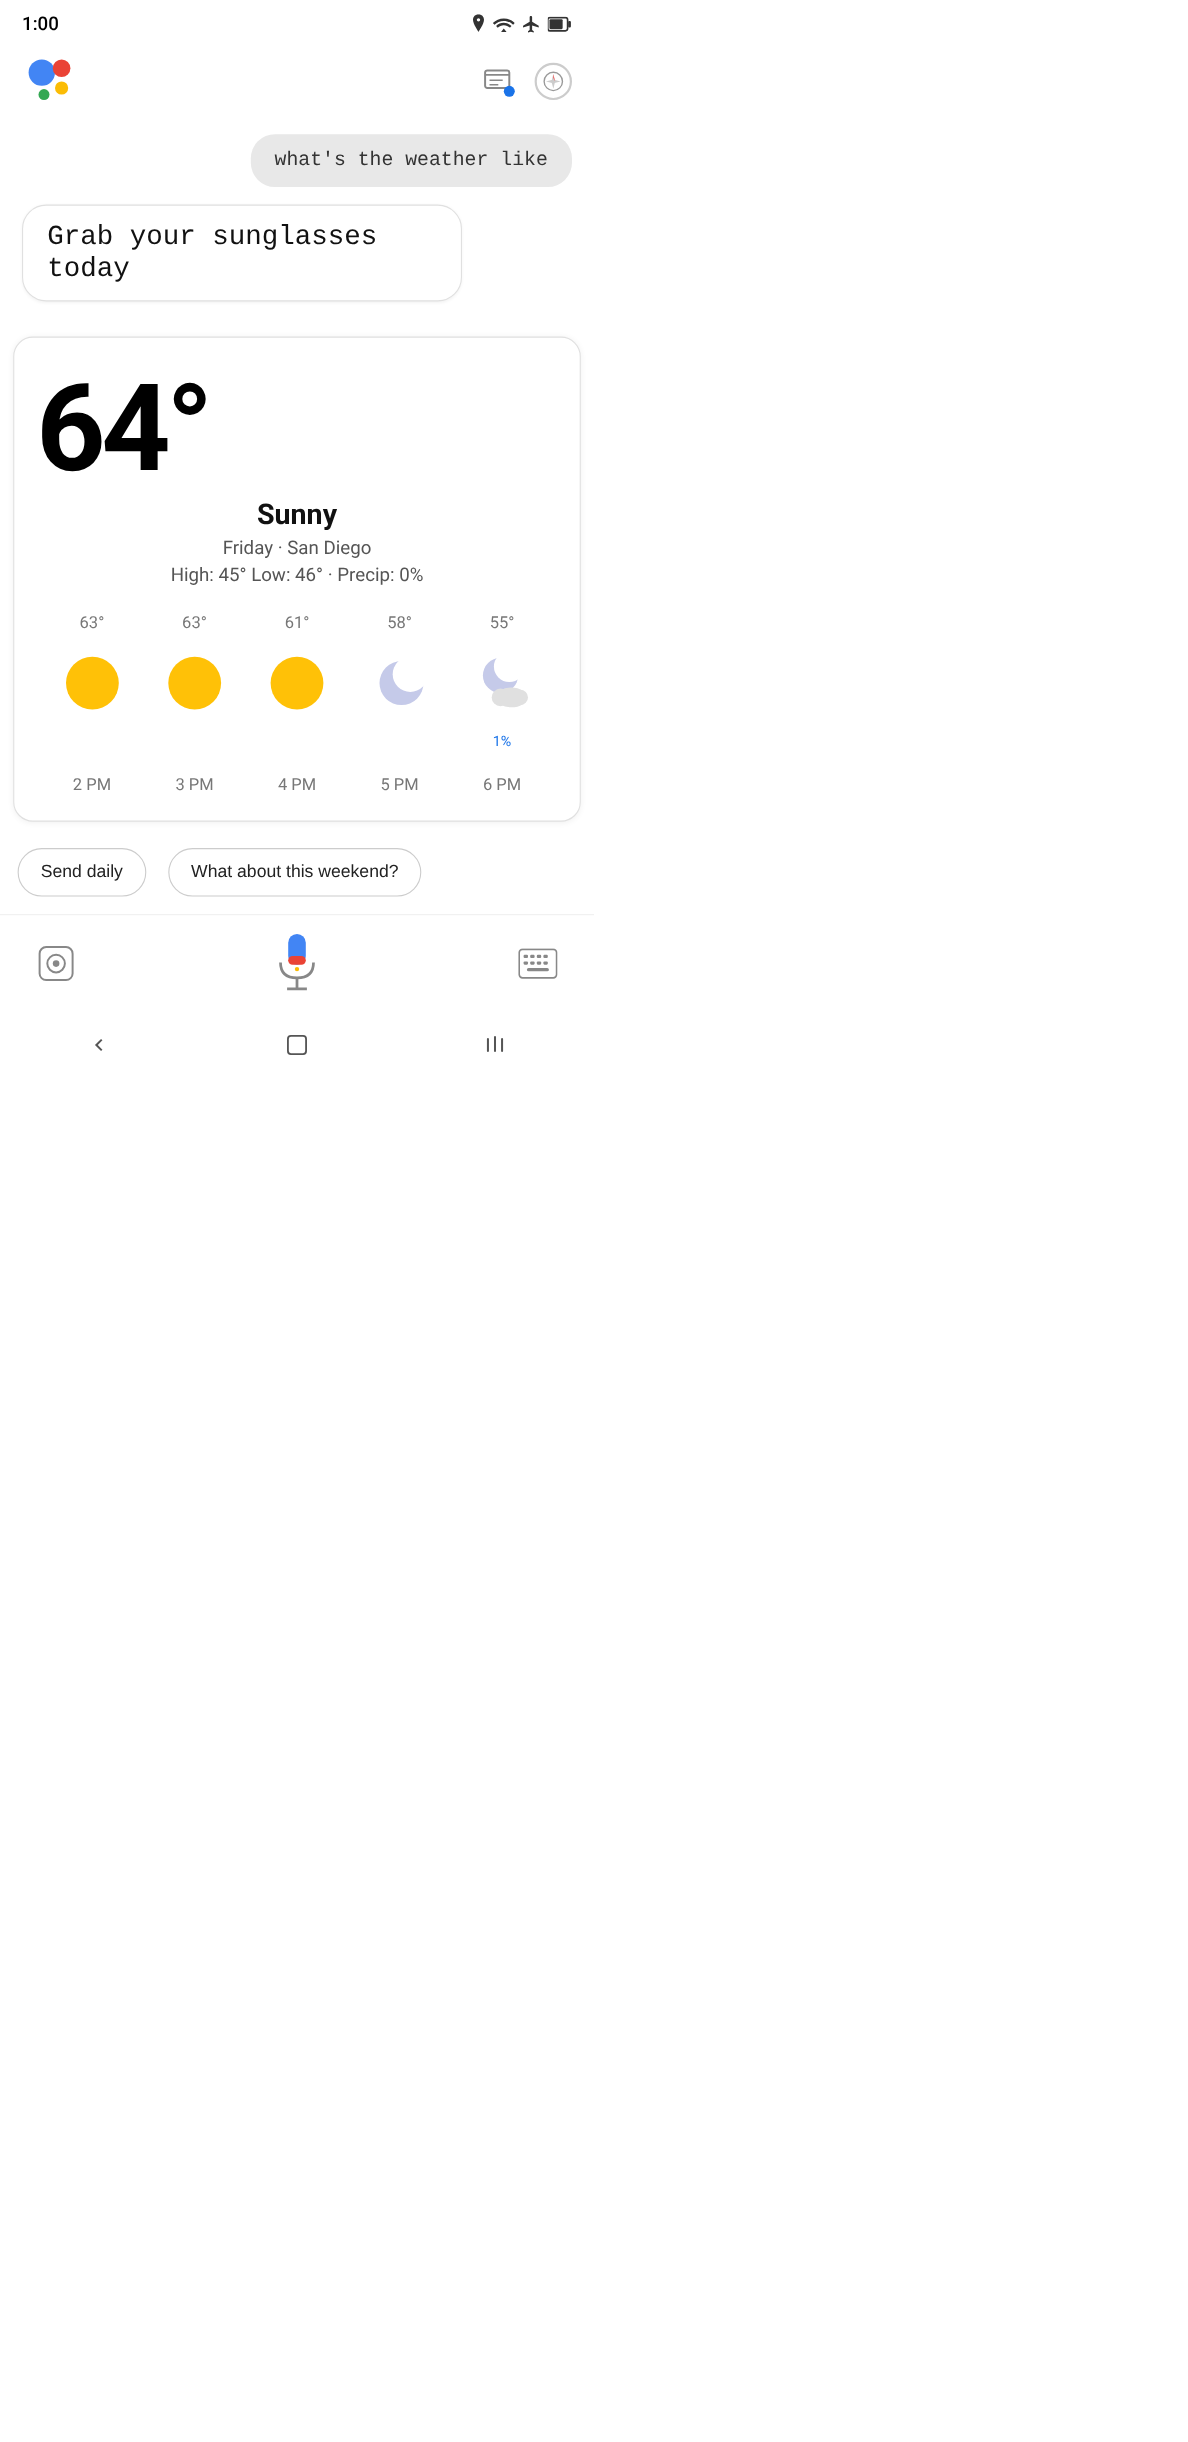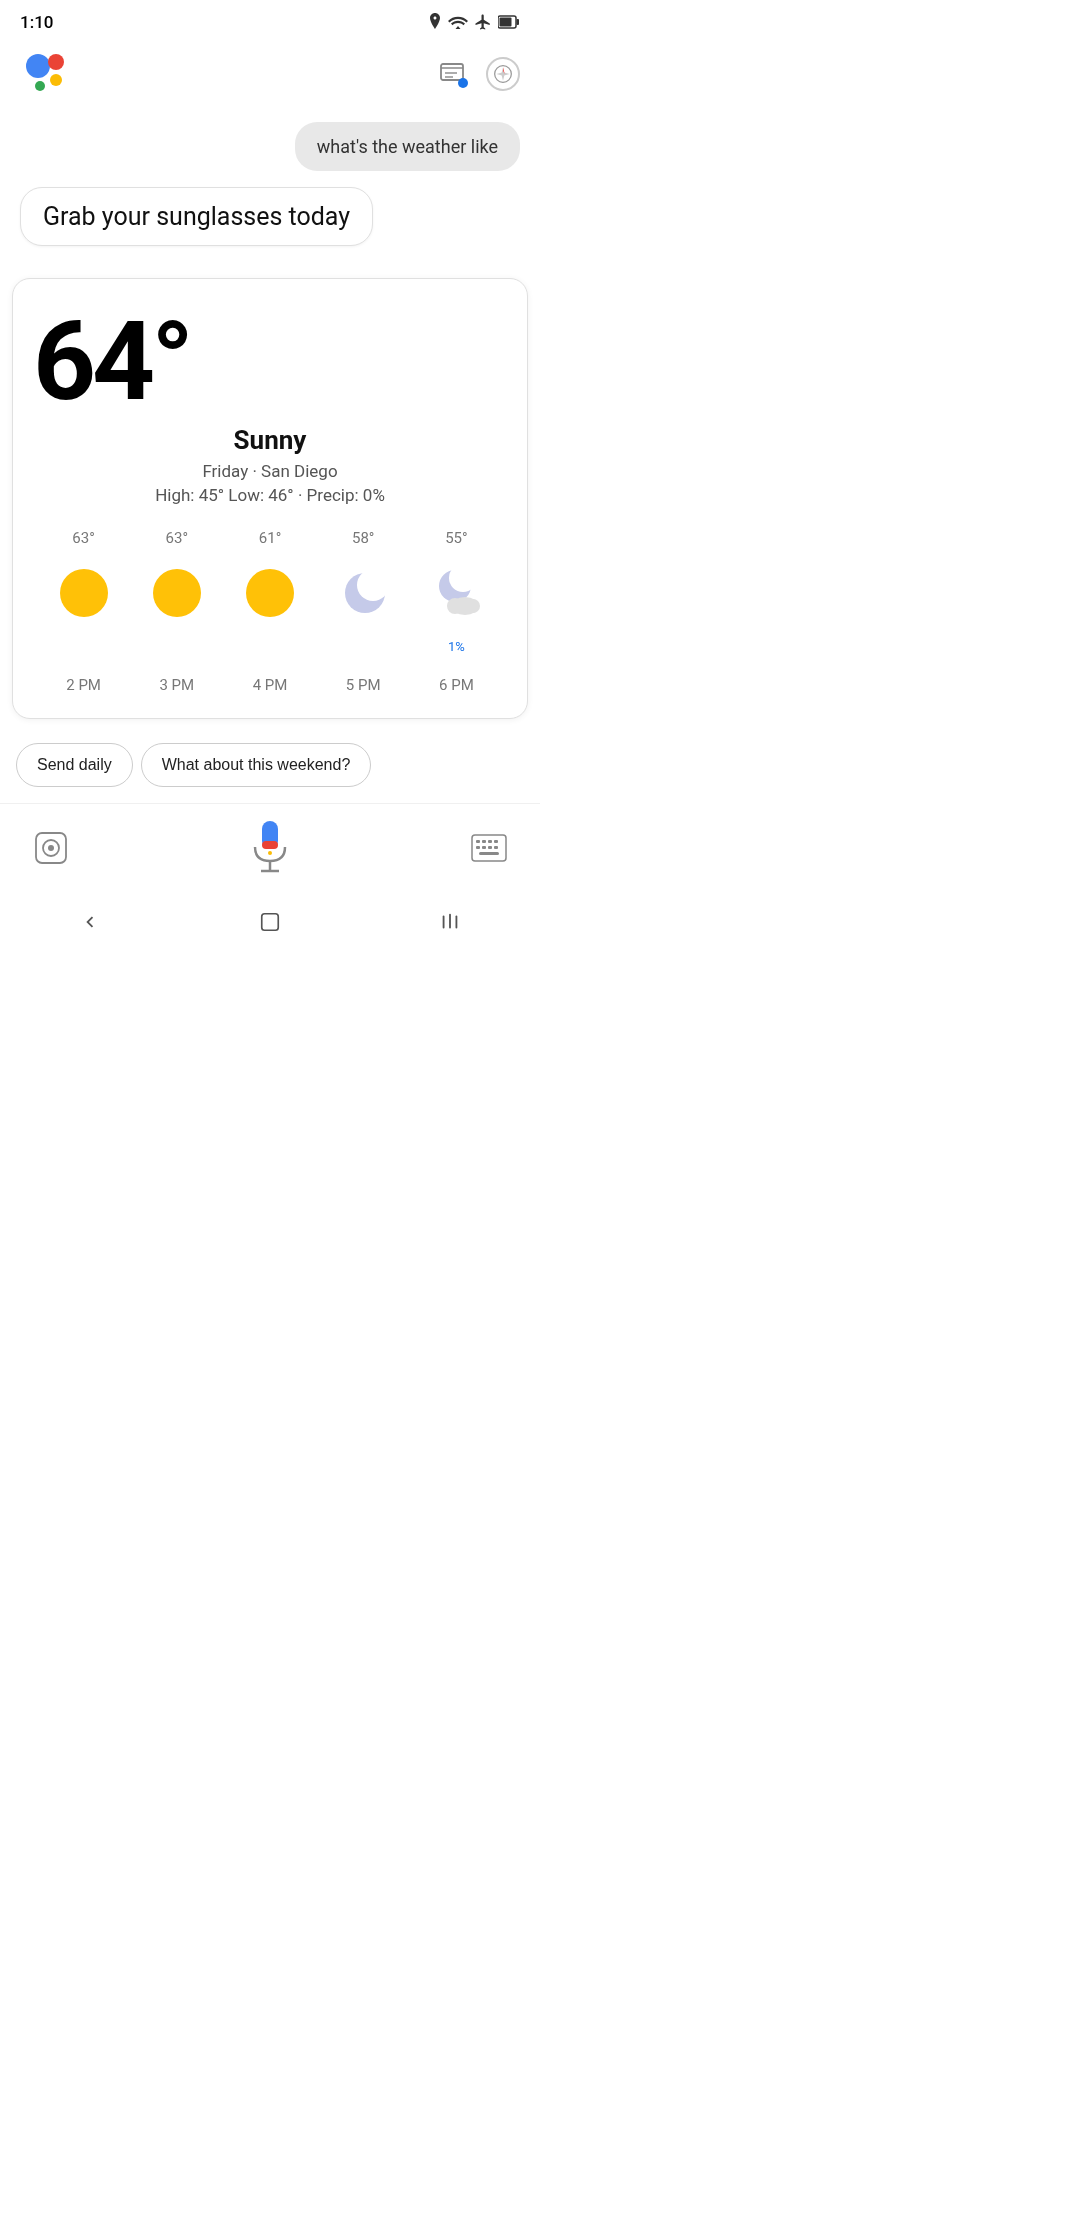--- a/index.html
+++ b/index.html
@@ -77,20 +77,21 @@
       display: flex;
       align-items: center;
       justify-content: center;
       color: #999;
       font-size: 16px;
     }
 
     
     .chat-area {
       padding: 10px 20px 16px 20px;
+      font-family: Liberation Mono, monospace;
     }
 
     
     .user-bubble {
       display: flex;
       justify-content: flex-end;
       margin-bottom: 16px;
     }
     .user-bubble-text {
       background: #e8e8e8;
@@ -204,21 +205,21 @@
     }
 
     .forecast-time {
       font-size: 15px;
       color: #777;
     }
 
     
     .suggestion-chips {
       display: flex;
-      gap: 8px;
+      gap: 20px;
       padding: 8px 16px 16px 16px;
       flex-wrap: wrap;
     }
 
     .chip {
       border: 1px solid #ccc;
       border-radius: 24px;
       padding: 12px 20px;
       font-size: 16px;
       color: #222;
@@ -270,21 +271,21 @@
       color: #555;
       font-size: 22px;
       width: 48px;
       height: 36px;
     }
   </style>
 </head>
 <body>
 
 <div class="status-bar">
-  <span class="status-time">1:10</span>
+  <span class="status-time">1:00</span>
   <div class="status-icons">
 
     <svg width="14" height="18" viewBox="0 0 14 18" fill="none">
       <path d="M7 0C4.24 0 2 2.24 2 5c0 3.75 5 11 5 11s5-7.25 5-11c0-2.76-2.24-5-5-5zm0 6.5C6.17 6.5 5.5 5.83 5.5 5S6.17 3.5 7 3.5 8.5 4.17 8.5 5 7.83 6.5 7 6.5z" fill="#333"></path>
     </svg>
 
     <svg width="20" height="14" viewBox="0 0 20 14">
       <path d="M10 11l2.5 3H7.5L10 11zM10 4C6.7 4 3.73 5.31 1.55 7.44L0 5.88C2.58 3.35 6.11 1.75 10 1.75s7.42 1.6 10 4.13l-1.55 1.56C16.27 5.31 13.3 4 10 4zm0 4c-2.14 0-4.08.83-5.53 2.18L3 8.62C4.86 6.87 7.31 5.75 10 5.75s5.14 1.12 7 2.87l-1.47 1.56C14.08 8.83 12.14 8 10 8z" fill="#333"></path>
     </svg>
 

